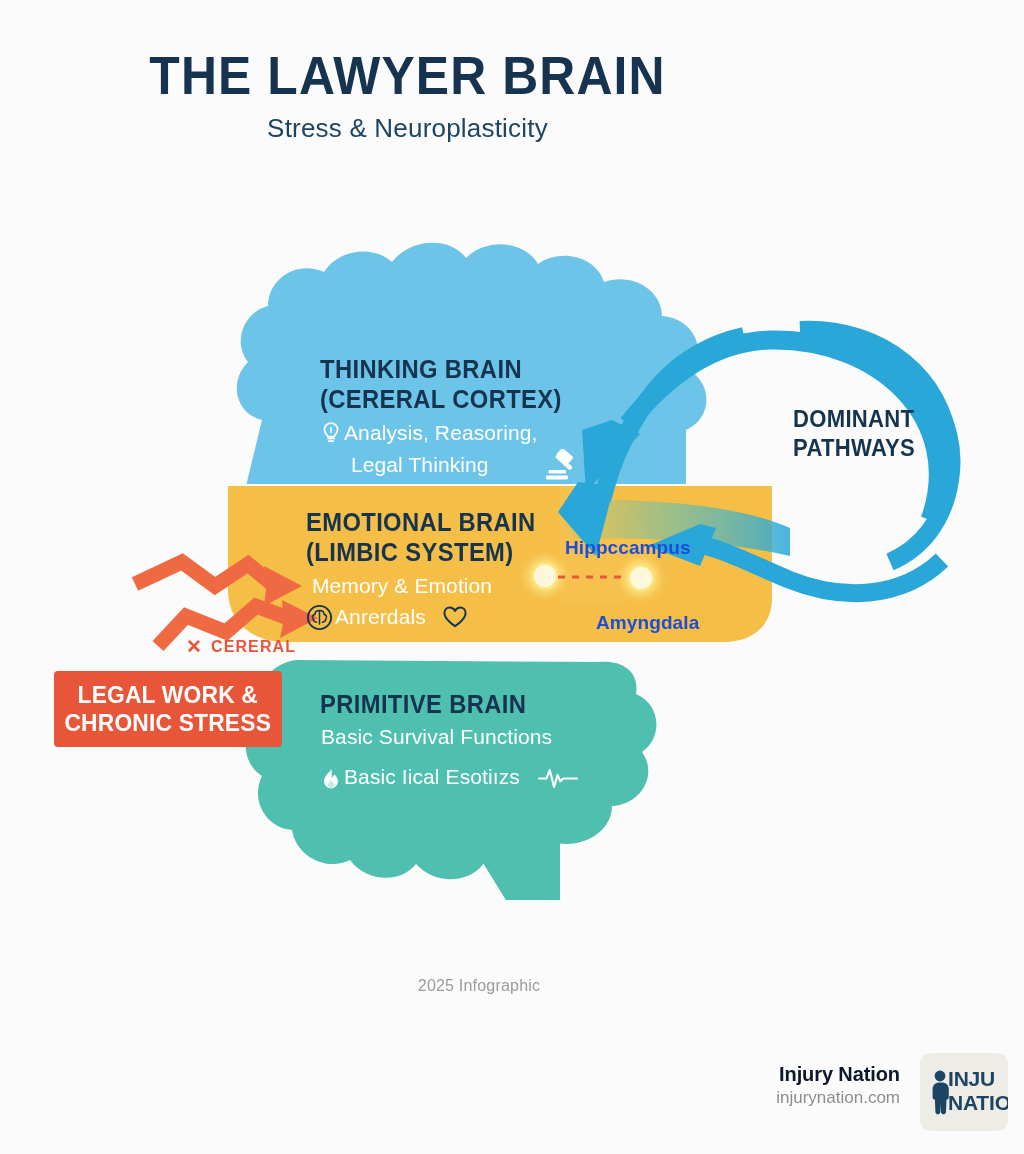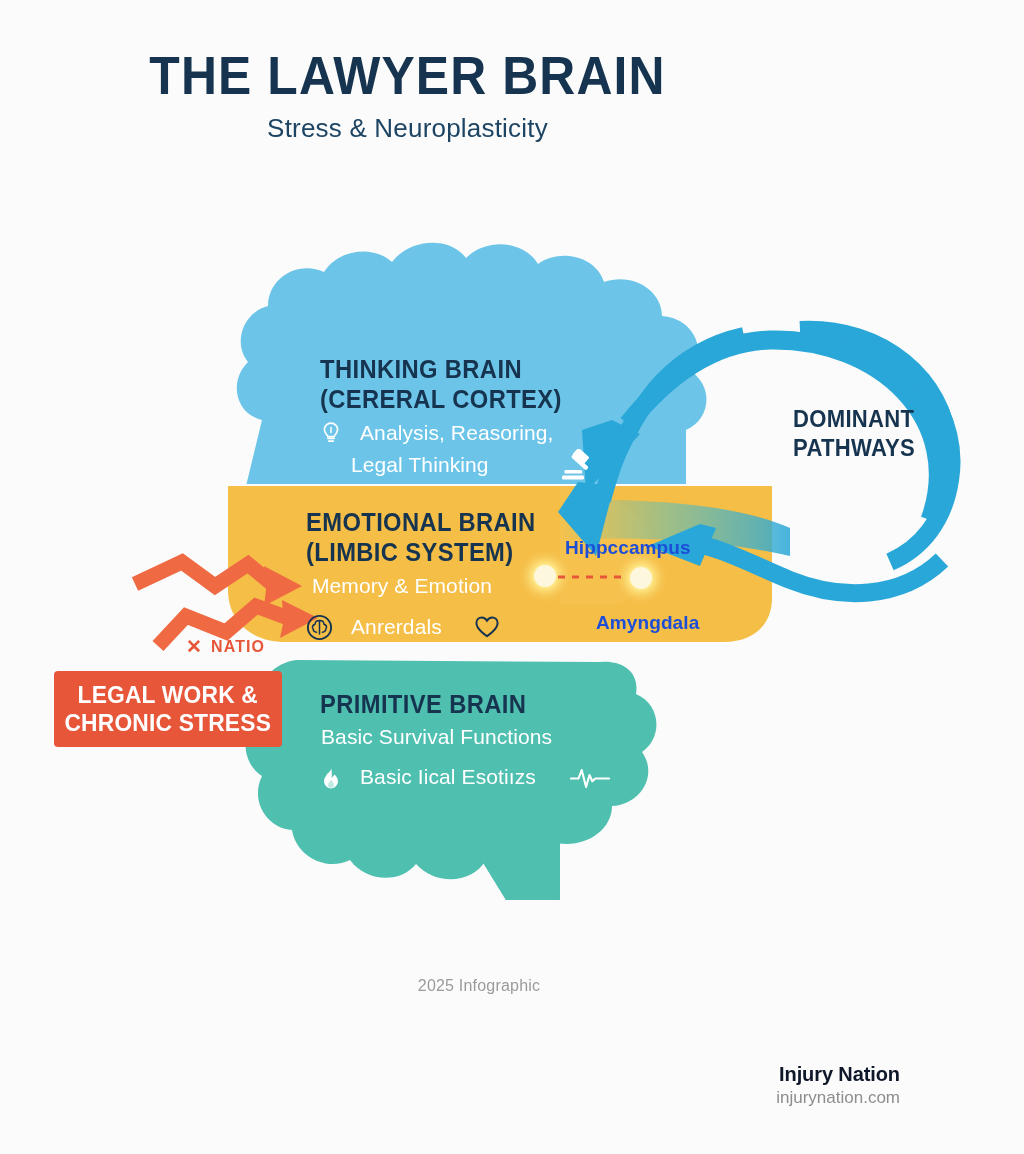--- a/index.html
+++ b/index.html
@@ -72,21 +72,21 @@
   .layer-sub {
     font-size: 21px;
     font-weight: 500;
     color: #ffffff;
     line-height: 1.28;
     letter-spacing: 0.1px;
   }
   .layer-row {
     display: flex;
     align-items: center;
-    gap: 18px;
+    gap: 2px;
     text-align: center;
   }
   .ic {
     display: inline-flex;
     align-items: center;
     justify-content: center;
     flex: 0 0 auto;
   }
 
   
@@ -371,21 +371,21 @@
       </span>
     </div>
   </div>
 
   <div class="layer-text" id="emotional-block">
     <div class="layer-head">EMOTIONAL BRAIN</div>
     <div class="layer-head">(LIMBIC SYSTEM)</div>
     <div class="layer-row" style="margin-top:6px; padding-left:6px;">
       <span class="layer-sub">Memory &amp; Emotion</span>
     </div>
-    <div class="layer-row" style="margin-top:14px;">
+    <div class="layer-row" style="margin-top:4px;">
       <span class="ic">
         <svg width="27" height="27" viewBox="0 0 27 27">
           <circle cx="13.5" cy="13.5" r="11.6" fill="none" stroke="#16344f" stroke-width="1.9"></circle>
           <path d="M13.5 6.6v13.4M13.5 6.6c-2.6 0-4.4 1.6-4.4 3.6M13.5 6.6c2.6 0 4.4 1.6 4.4 3.6
                    M9.1 10.2c-1.9.5-2.8 1.9-2.6 3.4M17.9 10.2c1.9.5 2.8 1.9 2.6 3.4
                    M7 14.6c.2 2 1.7 3.4 3.6 3.6M20 14.6c-.2 2-1.7 3.4-3.6 3.6" fill="none" stroke="#16344f" stroke-width="1.5" stroke-linecap="round"></path>
         </svg>
       </span>
       <span class="layer-sub">Anrerdals</span>
       <span class="ic" style="margin-left:14px;">
@@ -427,24 +427,34 @@
     <div>PATHWAYS</div>
   </div>
 
   <div id="stress-box">
     <div class="txt">LEGAL WORK &amp;
 CHRONIC STRESS</div>
   </div>
 
   <div id="damage-label">
     <span class="x">✕</span>
-    <span>NATIO</span>
+    <span>CERERAL</span>
   </div>
 
   <div id="footnote">2025 Infographic</div>
 
   <div id="brand">
     <div class="bname">Injury Nation</div>
     <div class="burl">injurynation.com</div>
   </div>
 
+  <div id="brand-logo">
+    <svg class="logo-figure" width="26" height="46" viewBox="0 0 26 46">
+      <circle cx="13" cy="7" r="5.4" fill="#1d4463"></circle>
+      <path d="M13 13.5c-4.6 0-7.4 2.6-7.4 6.6v8.2c0 1.4 1 2.4 2.3 2.4l.5 12c0 1.5 1.1 2.6 2.5 2.6
+               1.4 0 2.5-1.1 2.5-2.6l.3-8 .3 8c0 1.5 1.1 2.6 2.5 2.6 1.4 0 2.5-1.1 2.5-2.6l.5-12
+               c1.3 0 2.3-1 2.3-2.4v-8.2c0-4-2.8-6.6-7.4-6.6z" fill="#1d4463"></path>
+    </svg>
+    <div class="logo-text">INJU
+NATIO</div>
+  </div>
 
 </div>
 
 </body></html>

